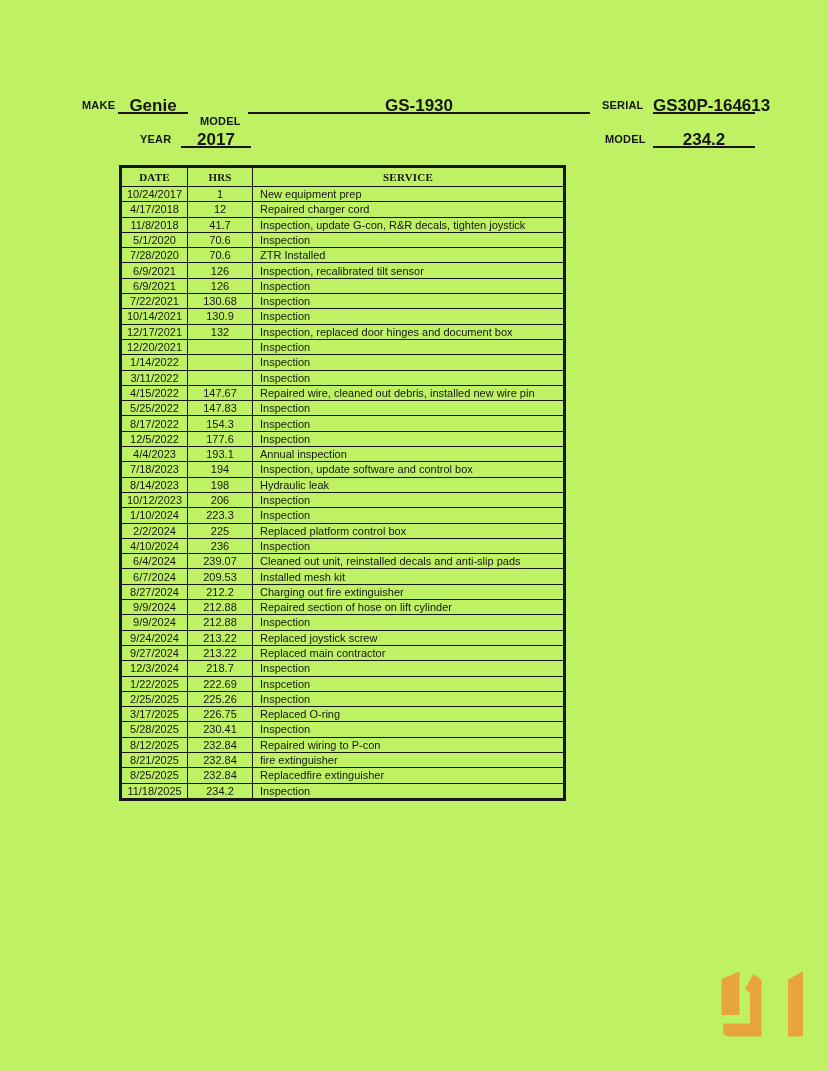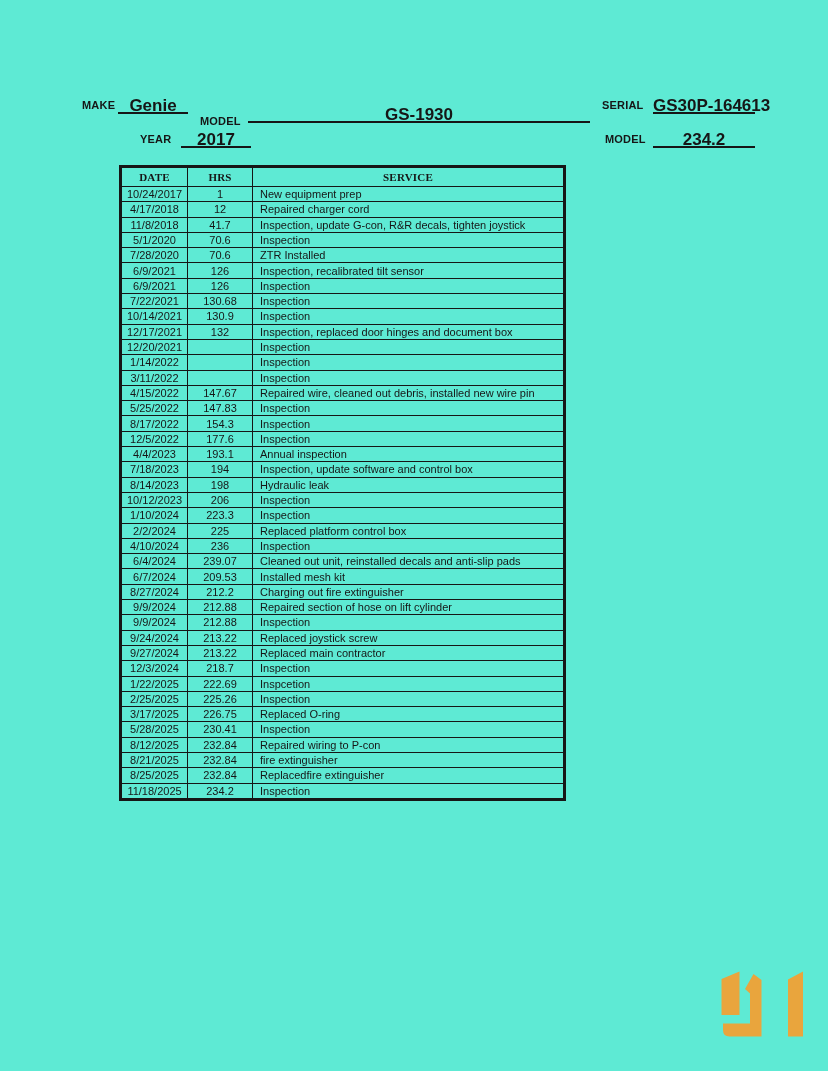--- a/index.html
+++ b/index.html
@@ -6,21 +6,21 @@
   html, body { background: #ffffff; }
   body {
     font-family: "Liberation Sans", sans-serif;
     color: #161616;
     -webkit-font-smoothing: antialiased;
   }
   .page {
     position: relative;
     width: 828px;
     height: 1071px;
-    background: #5eead4;
+    background: #bef264;
     overflow: hidden;
   }
   
   .field-label {
     position: absolute;
     font-size: 11px;
     font-weight: 700;
     letter-spacing: 0.2px;
     white-space: nowrap;
   }
@@ -76,21 +76,21 @@
 </style>
 </head>
 <body>
 
 <div class="page">
 
   <span class="field-label" style="left:82px;  top:99px;">MAKE</span>
   <span class="field-value" style="left:118px; top:96px; width:70px;">Genie</span>
 
   <span class="field-label" style="left:200px; top:99px;margin-top:16px;">MODEL</span>
-  <span class="field-value" style="left:248px; top:96px; width:342px;margin-top:9px;">GS-1930</span>
+  <span class="field-value" style="left:248px; top:96px; width:342px;">GS-1930</span>
 
   <span class="field-label" style="left:602px; top:99px;">SERIAL</span>
   <span class="field-value" style="left:653px; top:96px; width:102px;">GS30P-164613</span>
 
   <span class="field-label" style="left:140px; top:133px;">YEAR</span>
   <span class="field-value" style="left:181px; top:130px; width:70px;">2017</span>
 
   <span class="field-label" style="left:605px; top:133px;">MODEL</span>
   <span class="field-value" style="left:653px; top:130px; width:102px;">234.2</span>
 

